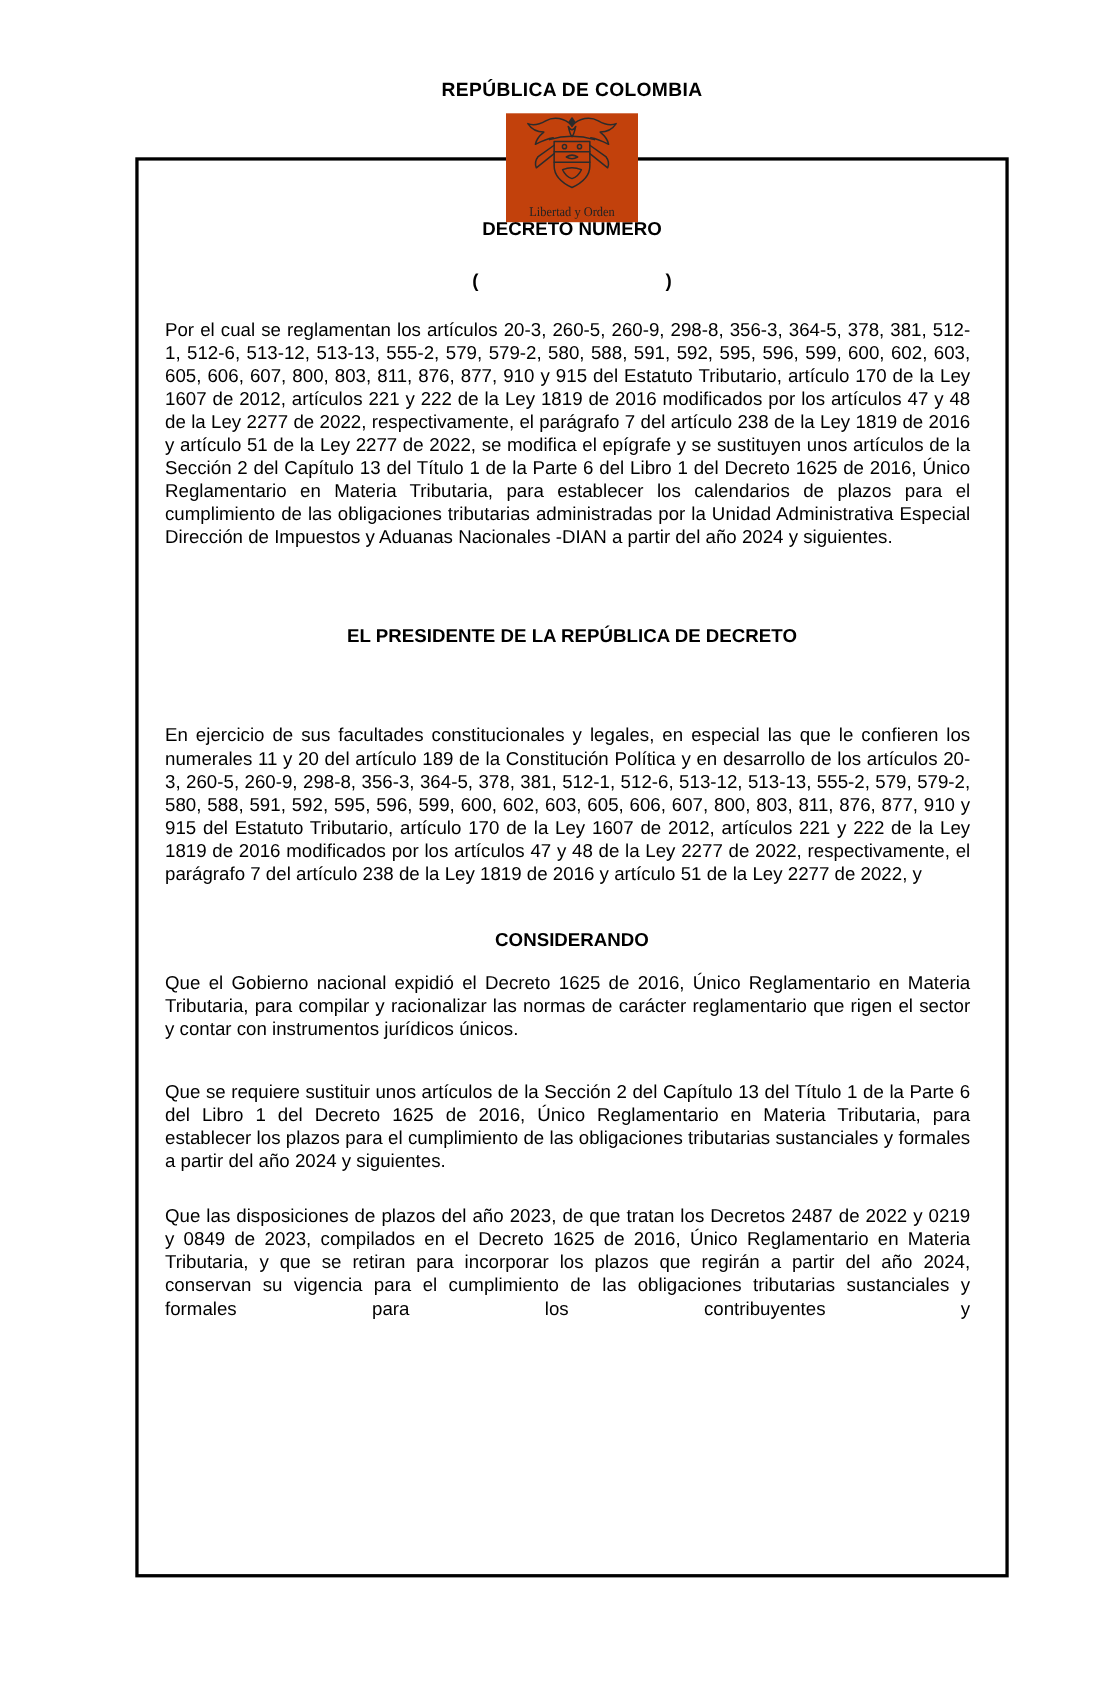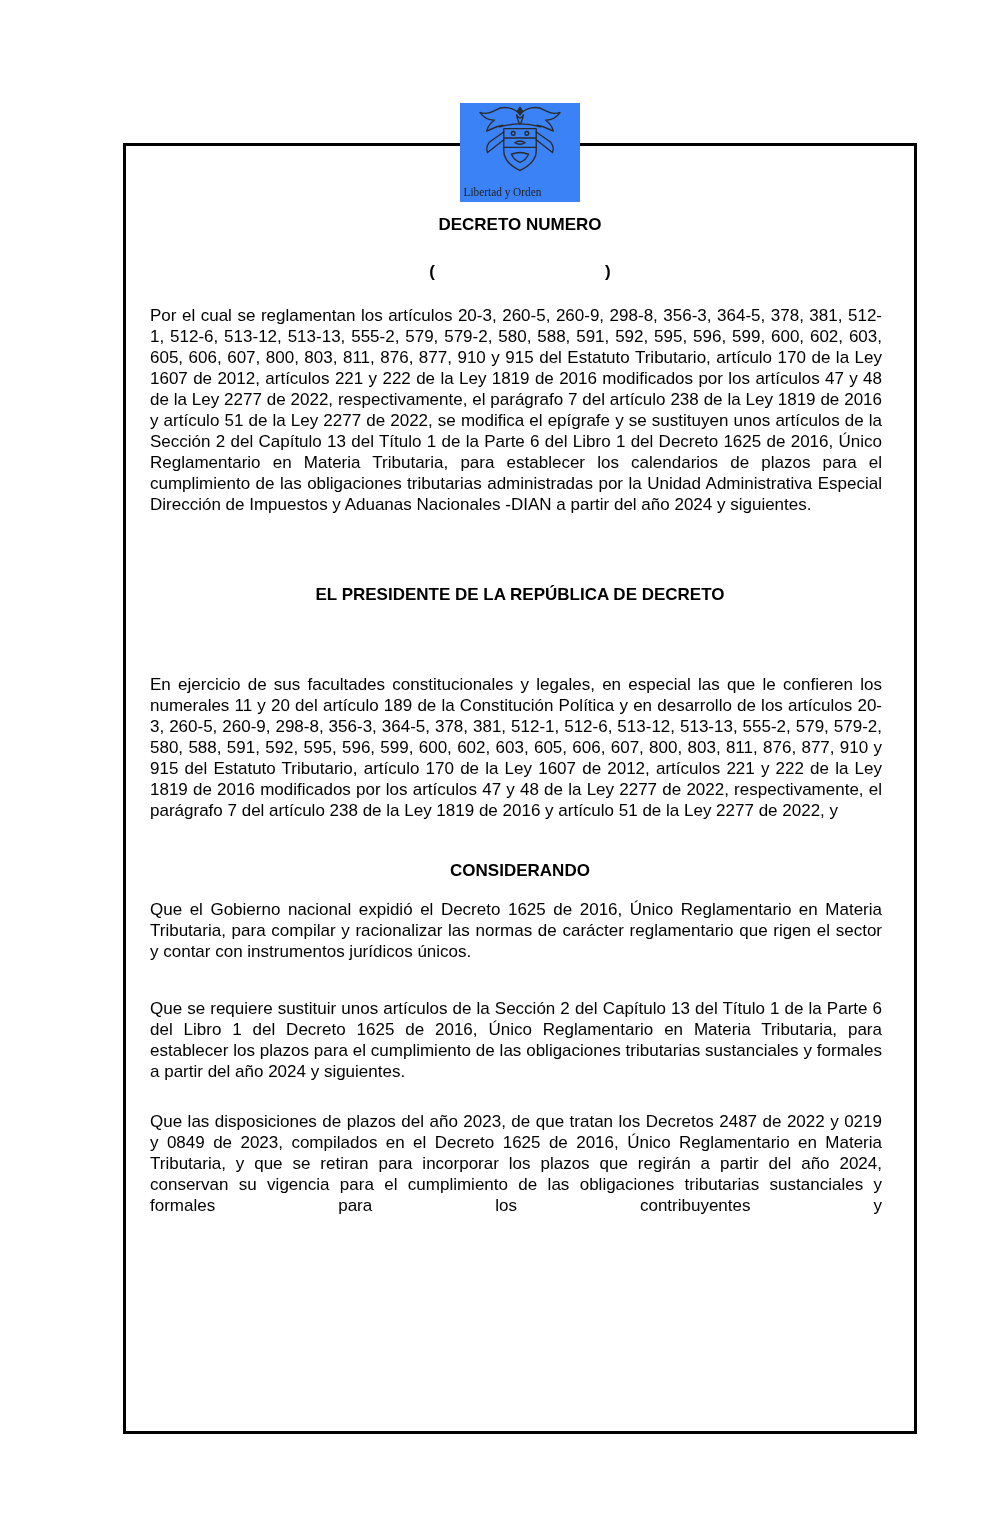--- a/index.html
+++ b/index.html
@@ -25,22 +25,23 @@
     text-align: center;
     font-size: 17.5px;
     font-weight: bold;
     letter-spacing: 0.3px;
   }
   .emblem-wrap {
     position: absolute;
     left: 460px;
     top: 103px;
     width: 120px;
-    background: #3b82f6;
+    background: #c2410c;
     z-index: 2;
+    text-align: center;
     padding-bottom: 2px;
   }
   .emblem-svg {
     display: block;
     margin: 0 auto;
     width: 90px;
     height: 82px;
   }
   .emblem-motto {
     font-family: "Liberation Serif", serif;
@@ -61,21 +62,21 @@
     overflow: hidden;
   }
   .center-heading {
     text-align: center;
     font-weight: bold;
     font-size: 17px;
     line-height: 20px;
     margin: 0 30px;
   }
   .ministry-title   { margin-top: 69px; }
-  .decree-label     { margin-top: 69px; }
+  .decree-label     { margin-top: 53px; }
   .parens-row {
     margin-top: 27px;
     display: flex;
     justify-content: center;
     gap: 170px;
     font-weight: bold;
     font-size: 17px;
     line-height: 20px;
   }
   .body-par {
@@ -91,20 +92,21 @@
   .par-c0           { margin-top: 18px; }
   .par-c1           { margin-top: 36px; }
   .par-c2           { margin-top: 29px; }
   .stretch-last     { text-align-last: justify; }
 </style>
 </head>
 <body>
 
 <div class="sheet">
 
+  <div class="republic-title">REPÚBLICA DE COLOMBIA</div>
 
   <div class="emblem-wrap">
     <svg class="emblem-svg" viewBox="0 0 100 96" xmlns="http://www.w3.org/2000/svg" aria-hidden="true">
       <g stroke="#2b2b2b" fill="none" stroke-width="1.6" stroke-linecap="round" stroke-linejoin="round">
 
         <path d="M50 13 C42 5 31 3 22 8 C15 12 8 13 3 11 C7 17 13 20 20 20 C15 24 12 28 11 33 C17 30 24 27 30 26"></path>
         <path d="M50 13 C58 5 69 3 78 8 C85 12 92 13 97 11 C93 17 87 20 80 20 C85 24 88 28 89 33 C83 30 76 27 70 26"></path>
 
         <path d="M50 5 L53 9.5 L50 14 L47 9.5 Z" fill="#2b2b2b"></path>
         <path d="M46 14 Q50 21 54 14 Q52 23 50 25 Q48 23 46 14"></path>

